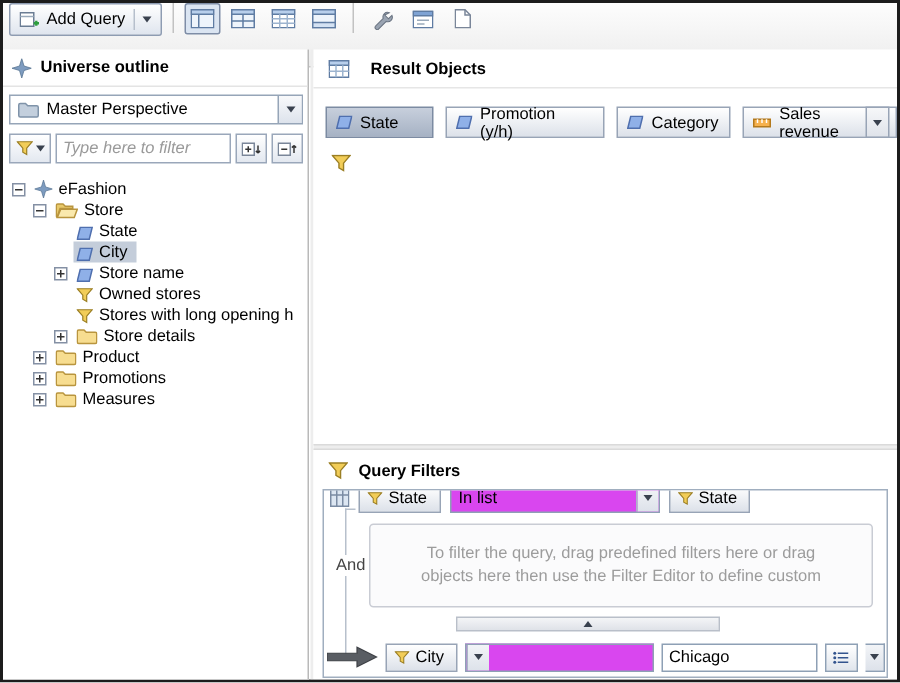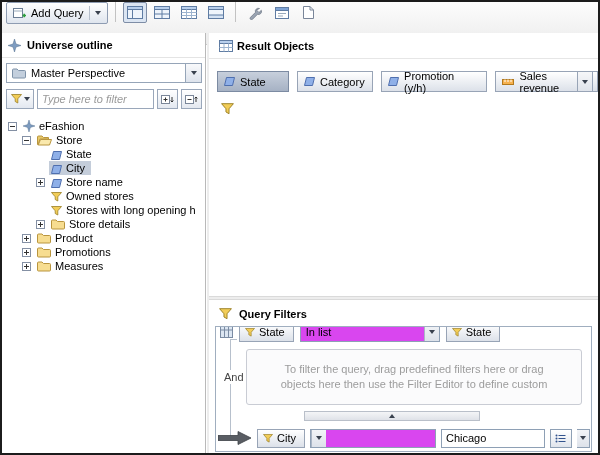--- a/index.html
+++ b/index.html
@@ -37,21 +37,21 @@
   .lv0{padding-left:6px}.lv1{padding-left:20px}.lv2{padding-left:34px}
   .exp{position:relative;width:9px;height:9px;border:1px solid #8490a4;background:#fff;flex:none;margin-right:4px}
   .exp::before{content:"";position:absolute;left:1px;right:1px;top:3px;height:1px;background:#333}
   .exp.plus::after{content:"";position:absolute;top:1px;bottom:1px;left:3px;width:1px;background:#333}
   .exp-sp{width:13px;flex:none}
   .titem{display:flex;align-items:flex-end;gap:4px;padding:1px 6px 1px 2px}
   .titem.selected{background:#c4cdda}
 
   
   .right-pane{position:absolute;left:207px;top:31px;width:389px;height:420px;background:#fff}
-  .ro-header{position:absolute;left:0;top:0;width:100%;height:26px;display:flex;align-items:center;gap:4px;padding:0 10px;border-bottom:1px solid #e6e6e6}
+  .ro-header{position:absolute;left:0;top:0;width:100%;height:26px;display:flex;align-items:center;gap:14px;padding:0 10px;border-bottom:1px solid #e6e6e6}
   .pills{position:absolute;left:8px;top:38px;height:21px;display:flex;gap:8px}
   .pill{height:21px;display:flex;align-items:center;gap:5px;padding:0 8px 0 6px;border:1px solid #98a4b6;background:linear-gradient(#ffffff,#dce1e9)}
   .pill.selected{background:linear-gradient(#c7cfdc,#a6b2c4);border-color:#7c8ba2}
   .pw1{min-width:72px}.pw2{min-width:68px}.pw3{min-width:90px}.pw4{min-width:100px}
   .pill-scroll{position:absolute;left:368px;top:38px;width:16px;height:21px;border:1px solid #98a4b6;background:linear-gradient(#f6f7f9,#dfe3ea);display:flex;align-items:center;justify-content:center}
   .ro-funnel{position:absolute;left:12px;top:70px}
   .h-split{position:absolute;left:0;top:263px;width:100%;height:4px;background:#ededed;border-top:1px solid #dadada;border-bottom:1px solid #dadada}
   .qf-header{position:absolute;left:0;top:270px;width:100%;height:22px;display:flex;align-items:center;gap:7px;padding:0 10px}
 
   .qf-box{position:absolute;left:6px;top:293px;width:377px;height:126px;border:1px solid #a0aebf;background:#fff;overflow:hidden}
@@ -345,35 +345,35 @@
 
     <div class="pills">
       <div class="pill selected pw1">
         <span class="icon">
             <svg width="11" height="9" viewBox="0 0 11 9">
               <path d="M2.5 0.5 H10.5 L8.5 8.5 H0.5 Z" fill="#8fb0e8" stroke="#4f6fae"></path>
             </svg>
           </span>
         <span>State</span>
       </div>
-      <div class="pill pw2">
+      <div class="pill pw3">
         <span class="icon">
             <svg width="11" height="9" viewBox="0 0 11 9">
               <path d="M2.5 0.5 H10.5 L8.5 8.5 H0.5 Z" fill="#8fb0e8" stroke="#4f6fae"></path>
             </svg>
           </span>
-        <span>Category</span>
-      </div>
-      <div class="pill pw3">
+        <span>Promotion (y/h)</span>
+      </div>
+      <div class="pill pw2">
         <span class="icon">
             <svg width="11" height="9" viewBox="0 0 11 9">
               <path d="M2.5 0.5 H10.5 L8.5 8.5 H0.5 Z" fill="#8fb0e8" stroke="#4f6fae"></path>
             </svg>
           </span>
-        <span>Promotion (y/h)</span>
+        <span>Category</span>
       </div>
       <div class="pill pw4">
         <span class="icon">
             <svg width="12" height="8" viewBox="0 0 12 8">
               <rect x="0.5" y="1.5" width="11" height="5" fill="#f6b14e" stroke="#b3791c"></rect>
               <path d="M3 1.5 V4 M6 1.5 V4 M9 1.5 V4" stroke="#fff"></path>
             </svg>
           </span>
         <span>Sales revenue</span>
       </div>

